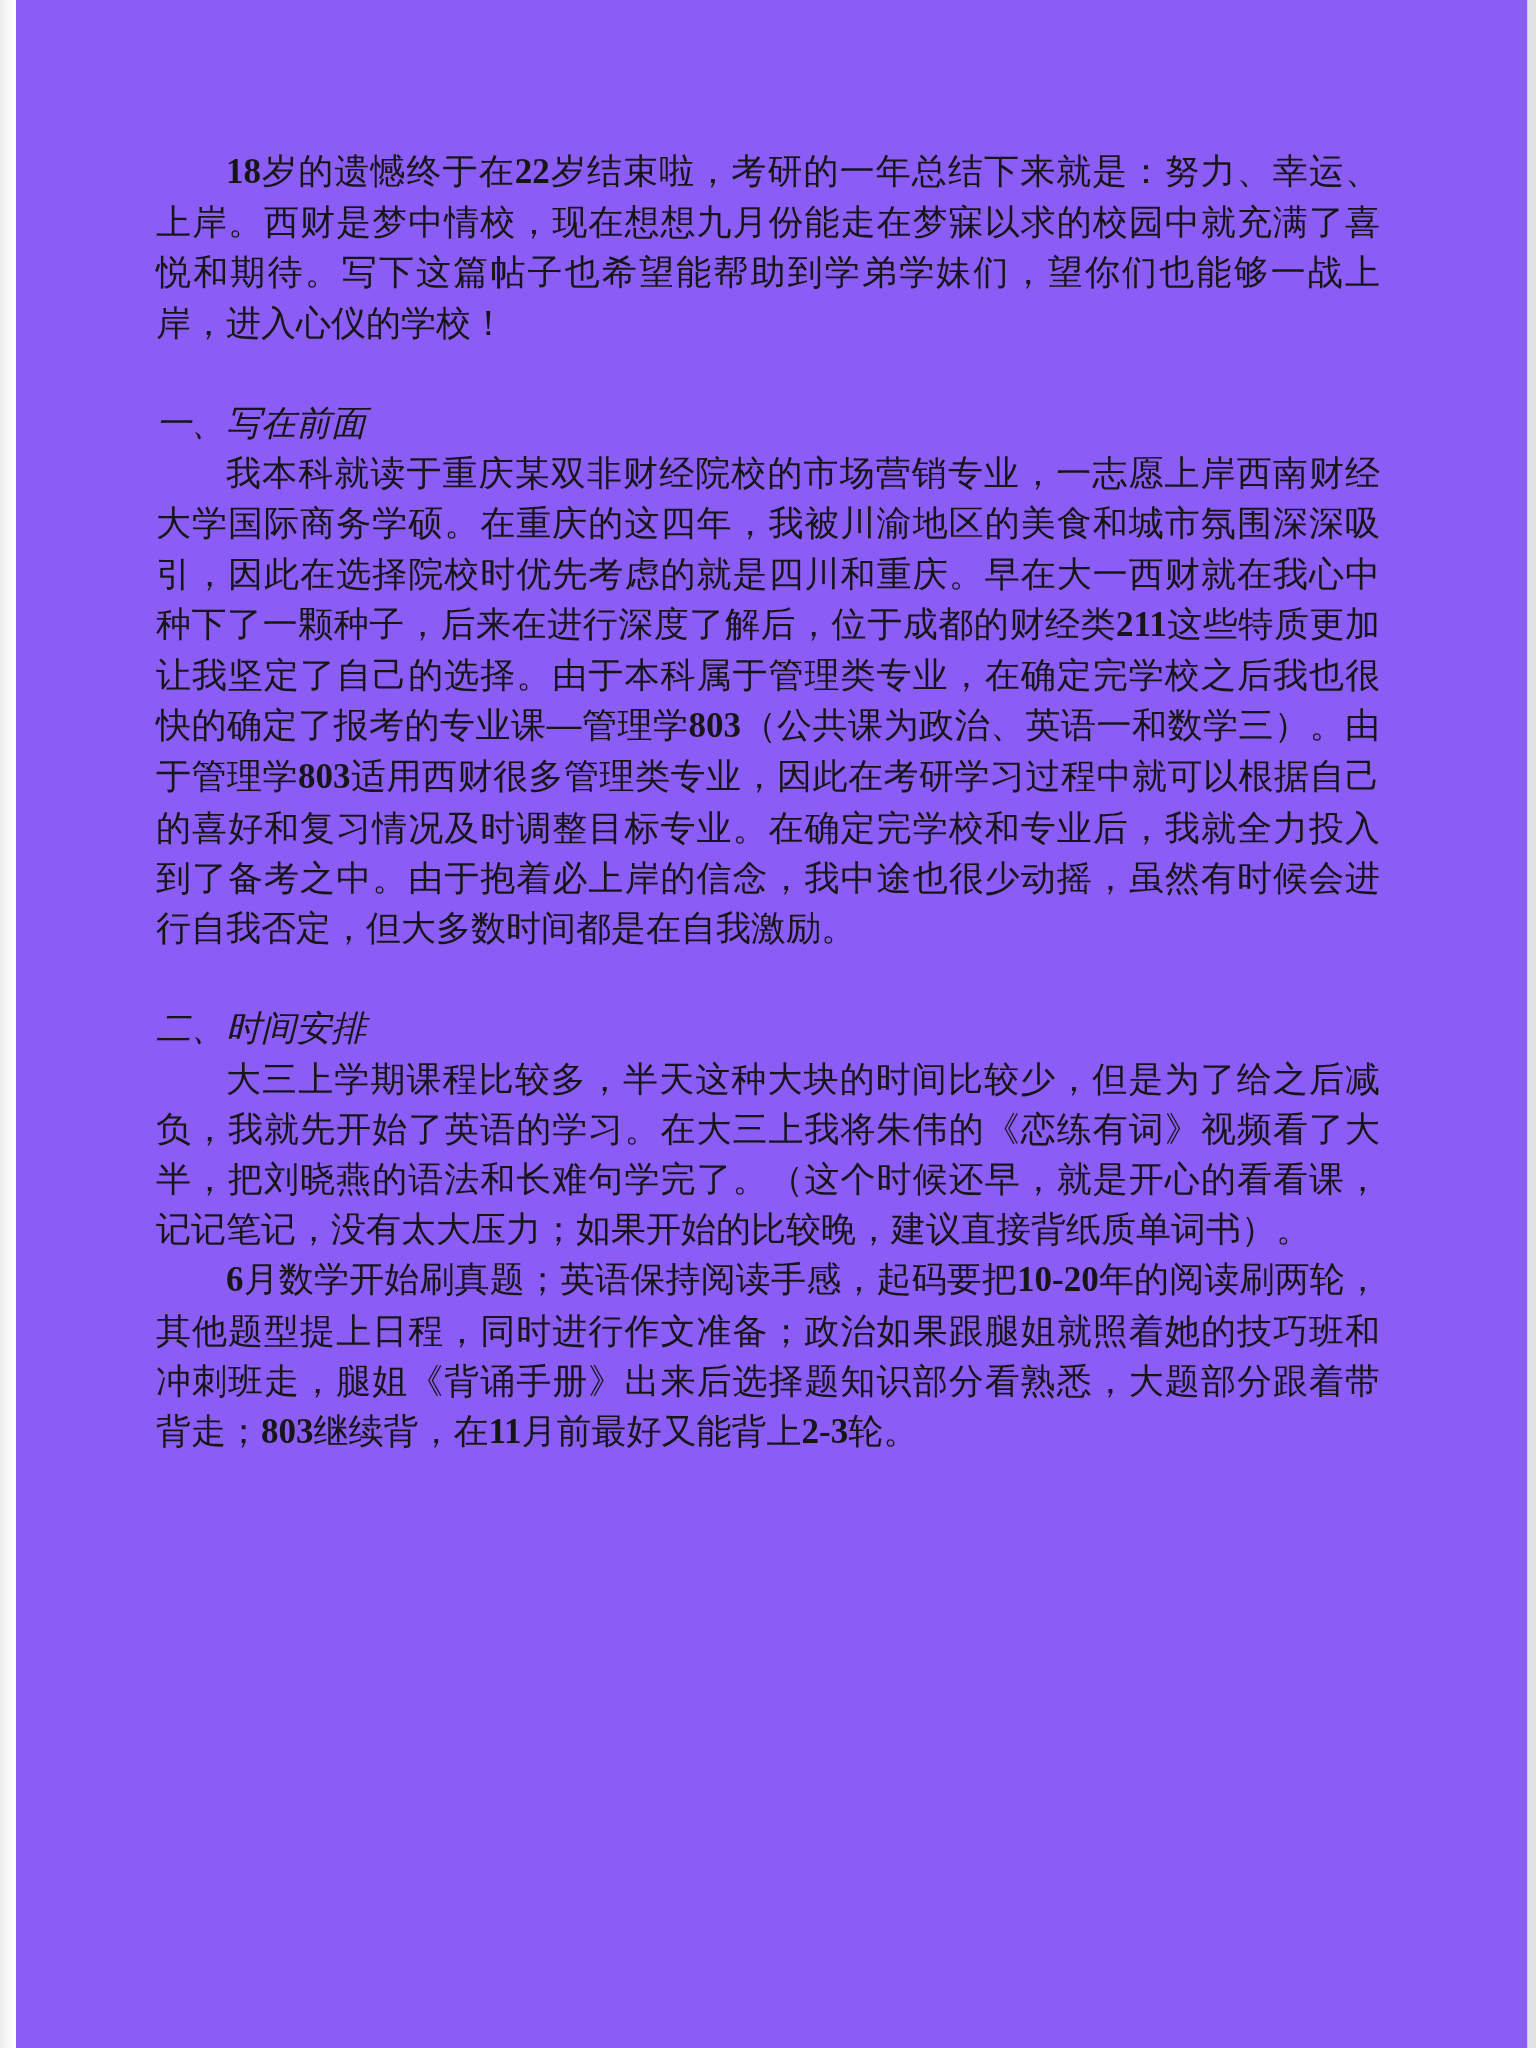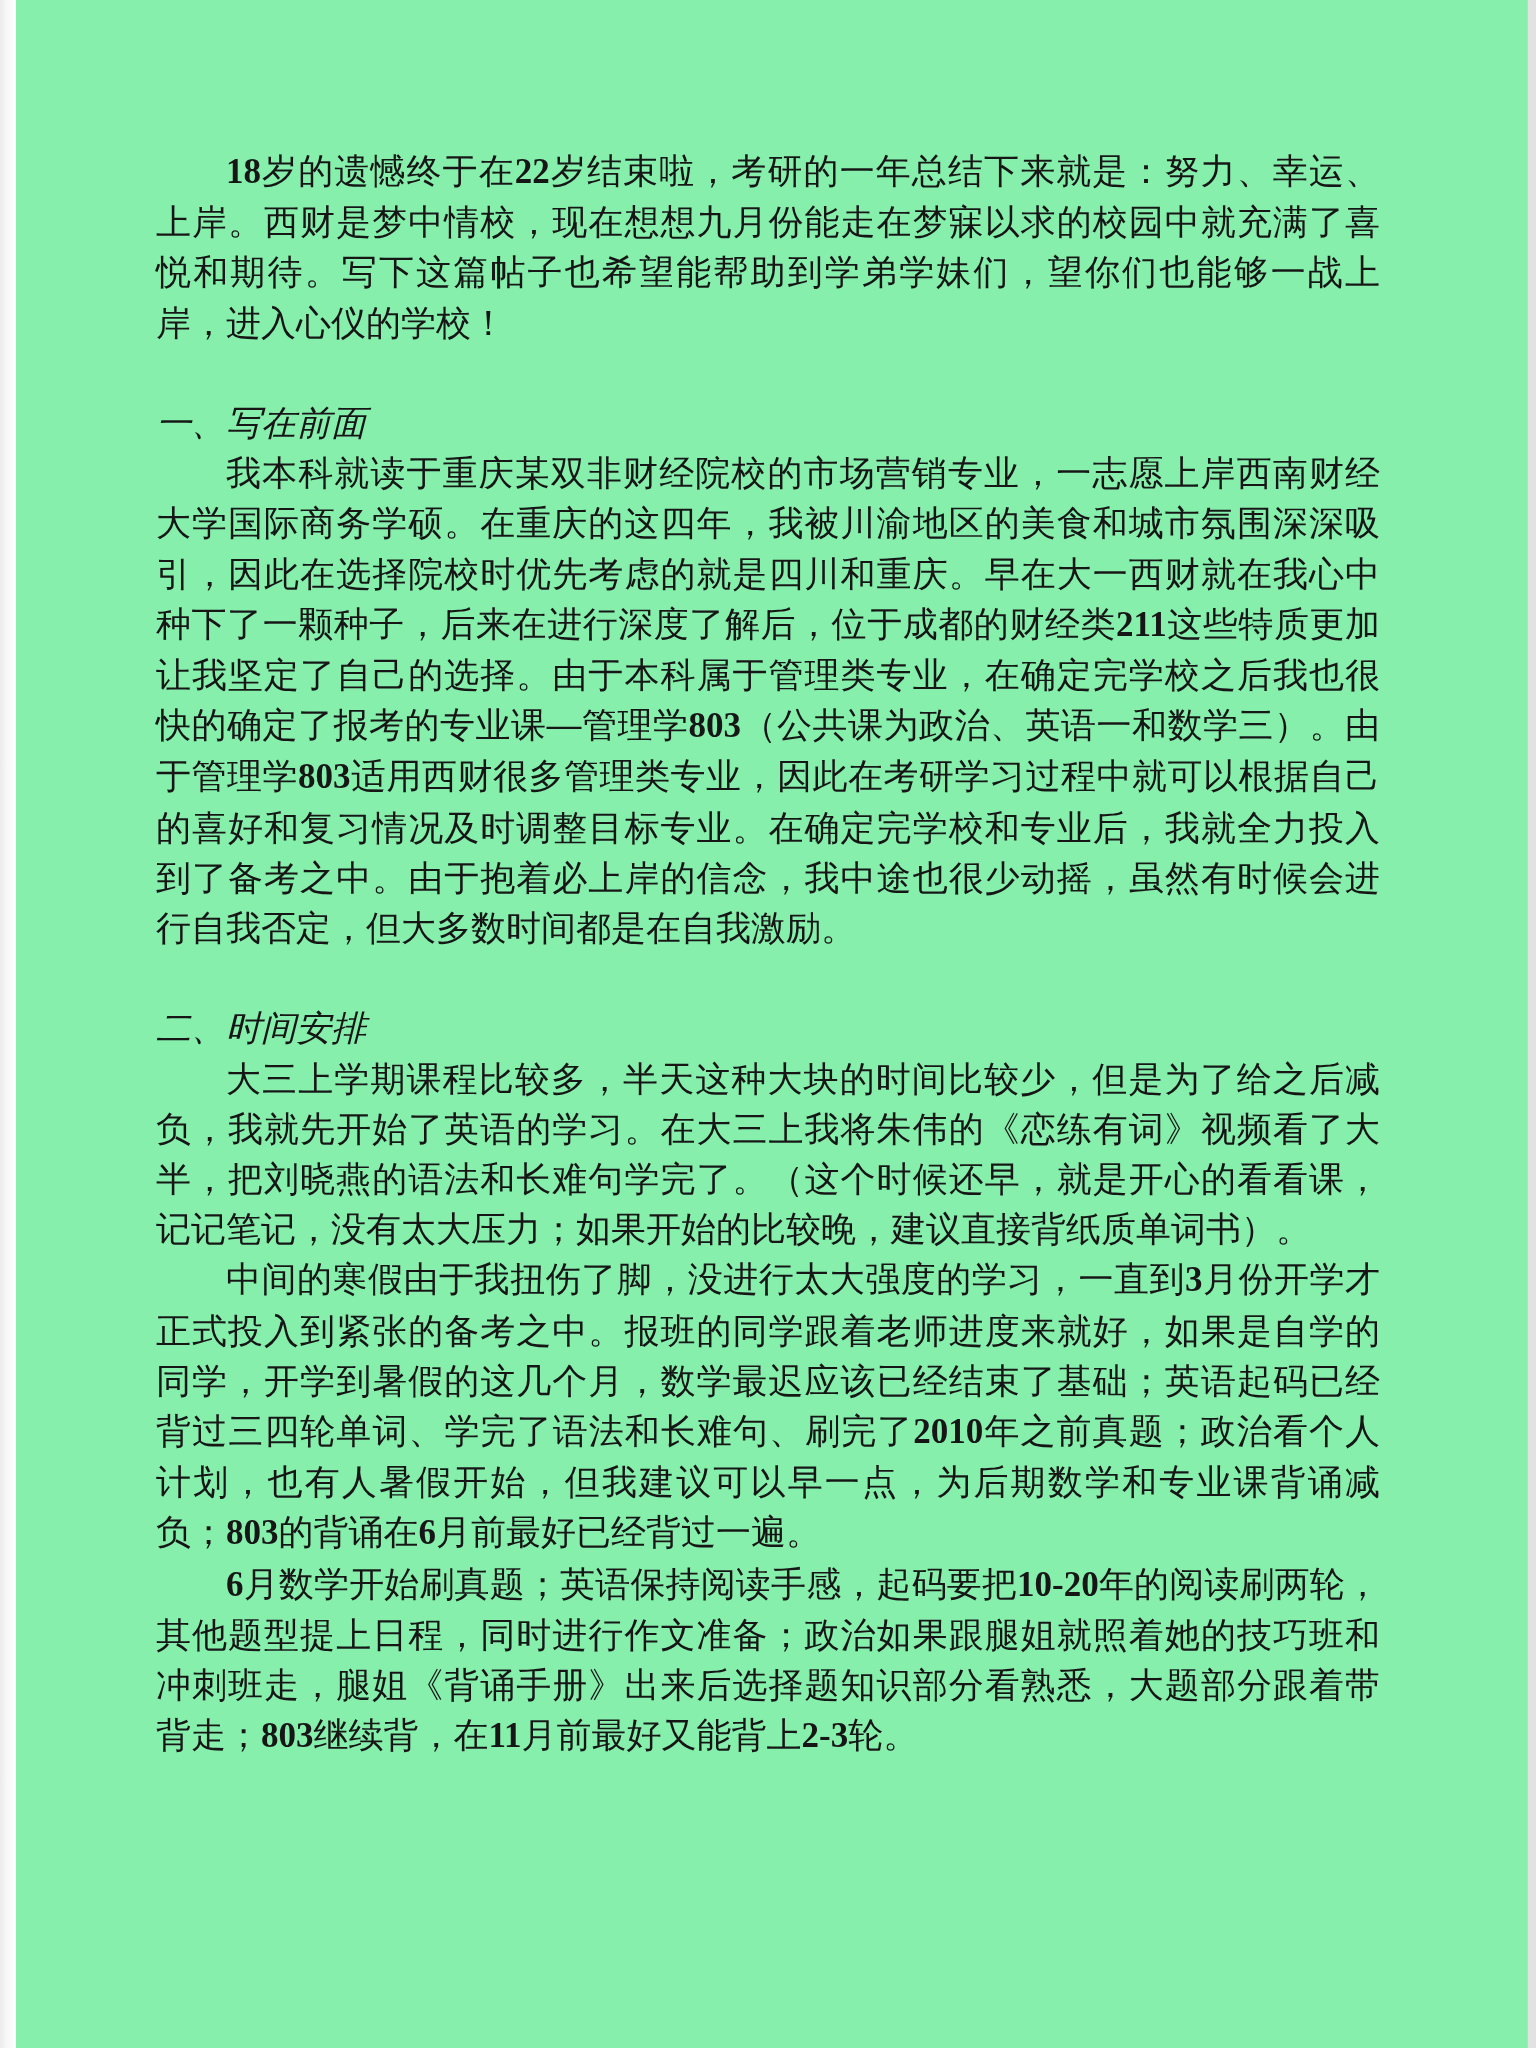--- a/index.html
+++ b/index.html
@@ -7,21 +7,21 @@
     padding: 0;
     width: 1536px;
     height: 2048px;
     background: #ffffff;
     overflow: hidden;
   }
   .canvas {
     position: relative;
     width: 1536px;
     height: 2048px;
-    background: #86efac;
+    background: #8b5cf6;
   }
   
   .edge-left {
     position: absolute;
     left: 0; top: 0; bottom: 0;
     width: 16px;
     background: linear-gradient(to right, #ececec 0%, #f7f7f7 40%, #ffffff 100%);
   }
   .edge-right {
     position: absolute;
@@ -68,16 +68,15 @@
   <div class="edge-right"></div>
 
   <div class="doc">
     <p><span class="num">18</span>岁的遗憾终于在<span class="num">22</span>岁结束啦，考研的一年总结下来就是：努力、幸运、上岸。西财是梦中情校，现在想想九月份能走在梦寐以求的校园中就充满了喜悦和期待。写下这篇帖子也希望能帮助到学弟学妹们，望你们也能够一战上岸，进入心仪的学校！</p>
 
     <h2>一、写在前面</h2>
     <p>我本科就读于重庆某双非财经院校的市场营销专业，一志愿上岸西南财经大学国际商务学硕。在重庆的这四年，我被川渝地区的美食和城市氛围深深吸引，因此在选择院校时优先考虑的就是四川和重庆。早在大一西财就在我心中种下了一颗种子，后来在进行深度了解后，位于成都的财经类<span class="num">211</span>这些特质更加让我坚定了自己的选择。由于本科属于管理类专业，在确定完学校之后我也很快的确定了报考的专业课—管理学<span class="num">803</span>（公共课为政治、英语一和数学三）。由于管理学<span class="num">803</span>适用西财很多管理类专业，因此在考研学习过程中就可以根据自己的喜好和复习情况及时调整目标专业。在确定完学校和专业后，我就全力投入到了备考之中。由于抱着必上岸的信念，我中途也很少动摇，虽然有时候会进行自我否定，但大多数时间都是在自我激励。</p>
 
     <h2>二、时间安排</h2>
     <p>大三上学期课程比较多，半天这种大块的时间比较少，但是为了给之后减负，我就先开始了英语的学习。在大三上我将朱伟的《恋练有词》视频看了大半，把刘晓燕的语法和长难句学完了。（这个时候还早，就是开心的看看课，记记笔记，没有太大压力；如果开始的比较晚，建议直接背纸质单词书）。</p>
-    <p>中间的寒假由于我扭伤了脚，没进行太大强度的学习，一直到<span class="num">3</span>月份开学才正式投入到紧张的备考之中。报班的同学跟着老师进度来就好，如果是自学的同学，开学到暑假的这几个月，数学最迟应该已经结束了基础；英语起码已经背过三四轮单词、学完了语法和长难句、刷完了<span class="num">2010</span>年之前真题；政治看个人计划，也有人暑假开始，但我建议可以早一点，为后期数学和专业课背诵减负；<span class="num">803</span>的背诵在<span class="num">6</span>月前最好已经背过一遍。</p>
     <p><span class="num">6</span>月数学开始刷真题；英语保持阅读手感，起码要把<span class="num">10-20</span>年的阅读刷两轮，其他题型提上日程，同时进行作文准备；政治如果跟腿姐就照着她的技巧班和冲刺班走，腿姐《背诵手册》出来后选择题知识部分看熟悉，大题部分跟着带背走；<span class="num">803</span>继续背，在<span class="num">11</span>月前最好又能背上<span class="num">2-3</span>轮。</p>
   </div>
 </div>
 
 </body></html>

